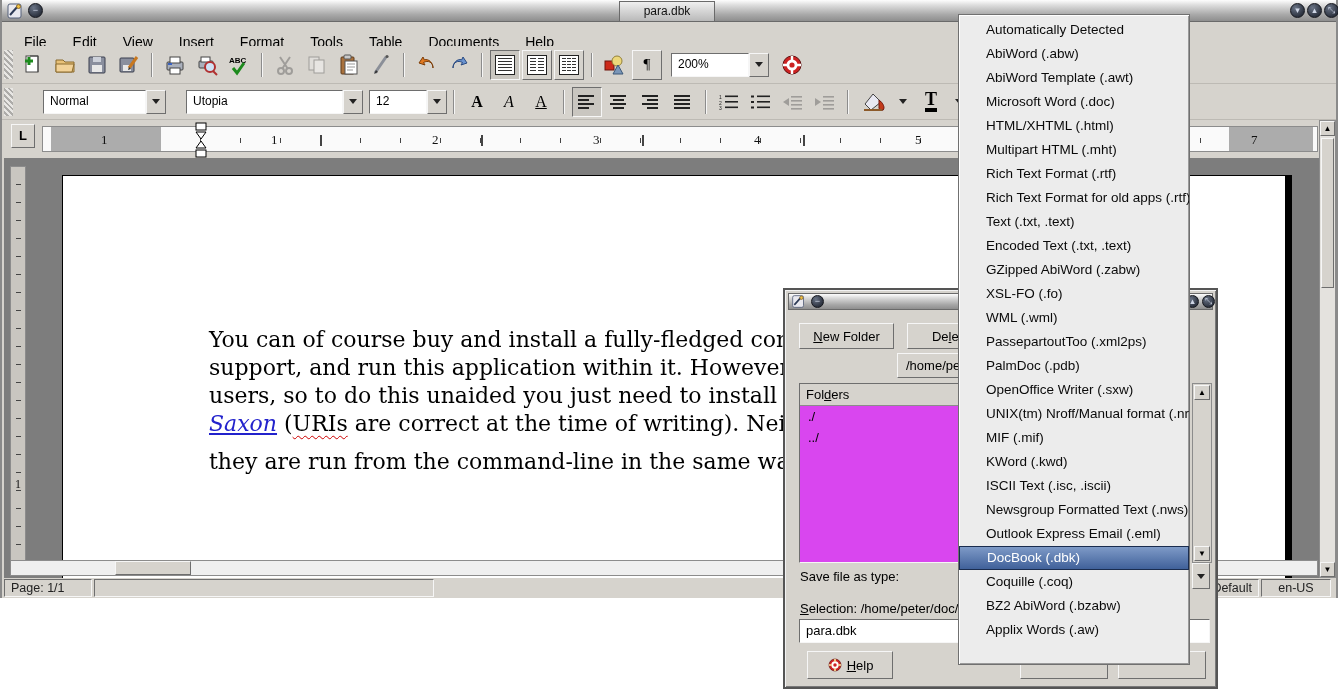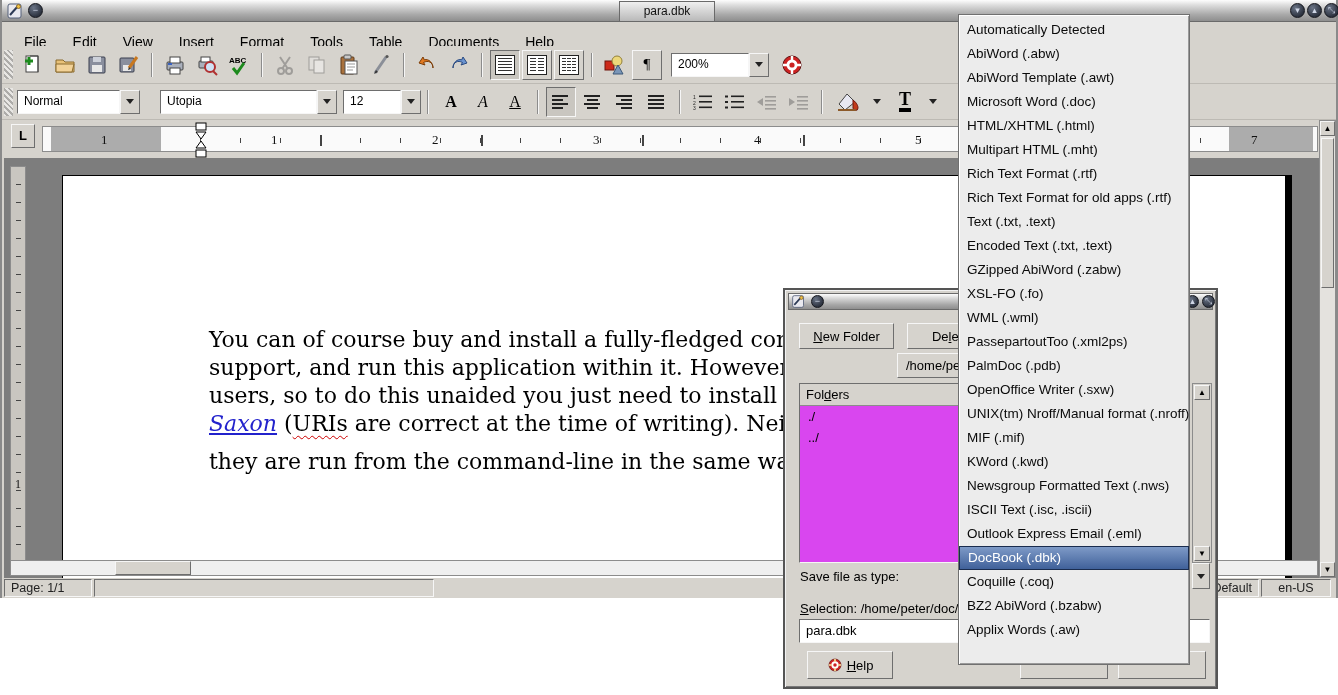--- a/index.html
+++ b/index.html
@@ -105,21 +105,21 @@
   .dlist { position:absolute; background:#d946ef; border:1px solid; border-color:#6e6e6e #f6f6f6 #f6f6f6 #6e6e6e; }
   .dlist .lhead { height:22px; background:#d6d3cd; border-bottom:1px solid #8c8c8c; font-size:13px; padding:3px 6px; }
   .dlist .litem { font-size:13px; padding:3px 8px; }
   .minibar { position:absolute; width:20px; background:#d6d3cd; border:1px solid #8c8c8c; }
   .minibar .sbtn { position:absolute; left:1px; width:16px; height:15px; font-size:8px; text-align:center; line-height:14px; }
   #dlg-filename { position:absolute; font-size:13px; padding:3px 6px; background:#fff; border:1px solid; border-color:#6e6e6e #f6f6f6 #f6f6f6 #6e6e6e; }
 
   
   #typemenu { position:absolute; left:958px; top:14px; width:232px; height:651px; z-index:60;
       background:#ececec; border:1px solid #707070; box-shadow:inset 1px 1px 0 #ffffff, inset -1px -1px 0 #9a9a9a; padding-top:3px; }
-  .type-item { height:24px; line-height:24px; font-size:13.5px; color:#0a0a0a; padding:0 8px; white-space:nowrap; overflow:hidden; }
+  .type-item { height:24px; line-height:24px; font-size:13.5px; color:#0a0a0a; padding:0 27px; white-space:nowrap; overflow:hidden; }
   .type-item.selected { color:#fff; background:linear-gradient(#7e9ac7,#40619a); border:1px solid #1a2c4e; line-height:22px; }
 
   svg { display:block; }
 </style>
 </head>
 <body>
 
 <div id="screen">
 
   <div id="mainwin">
@@ -283,21 +283,21 @@
             <circle cx="12" cy="12" r="5.5" fill="#fff"></circle>
             <circle cx="12" cy="12" r="2.6" fill="#cc2222"></circle>
             <path d="M12 3 v4 M12 17 v4 M3 12 h4 M17 12 h4" stroke="#fff" stroke-width="2.4"></path>
           </svg>
         </div>
     </div>
 
     <div class="toolbar" id="toolbar2">
       <div class="grippy"></div>
       <div class="combo">
-        <div class="field" style="width:103px;">Normal</div>
+        <div class="field" style="width:103px;margin-left:26px;">Normal</div>
         <div class="arrow btn">
             <div class="caret-down"></div>
           </div>
       </div>
       <div class="combo" style="margin-left:20px;">
         <div class="field" style="width:157px;">Utopia</div>
         <div class="arrow btn">
             <div class="caret-down"></div>
           </div>
       </div>
@@ -552,22 +552,22 @@
       <div class="type-item">Encoded Text (.txt, .text)</div>
       <div class="type-item">GZipped AbiWord (.zabw)</div>
       <div class="type-item">XSL-FO (.fo)</div>
       <div class="type-item">WML (.wml)</div>
       <div class="type-item">PassepartoutToo (.xml2ps)</div>
       <div class="type-item">PalmDoc (.pdb)</div>
       <div class="type-item">OpenOffice Writer (.sxw)</div>
       <div class="type-item">UNIX(tm) Nroff/Manual format (.nroff)</div>
       <div class="type-item">MIF (.mif)</div>
       <div class="type-item">KWord (.kwd)</div>
+      <div class="type-item">ISCII Text (.isc, .iscii)</div>
       <div class="type-item">Newsgroup Formatted Text (.nws)</div>
-      <div class="type-item">ISCII Text (.isc, .iscii)</div>
       <div class="type-item">Outlook Express Email (.eml)</div>
       <div class="type-item selected">DocBook (.dbk)</div>
       <div class="type-item">Coquille (.coq)</div>
       <div class="type-item">BZ2 AbiWord (.bzabw)</div>
       <div class="type-item">Applix Words (.aw)</div>
     </div>
 
 </div>
 
 </body></html>

